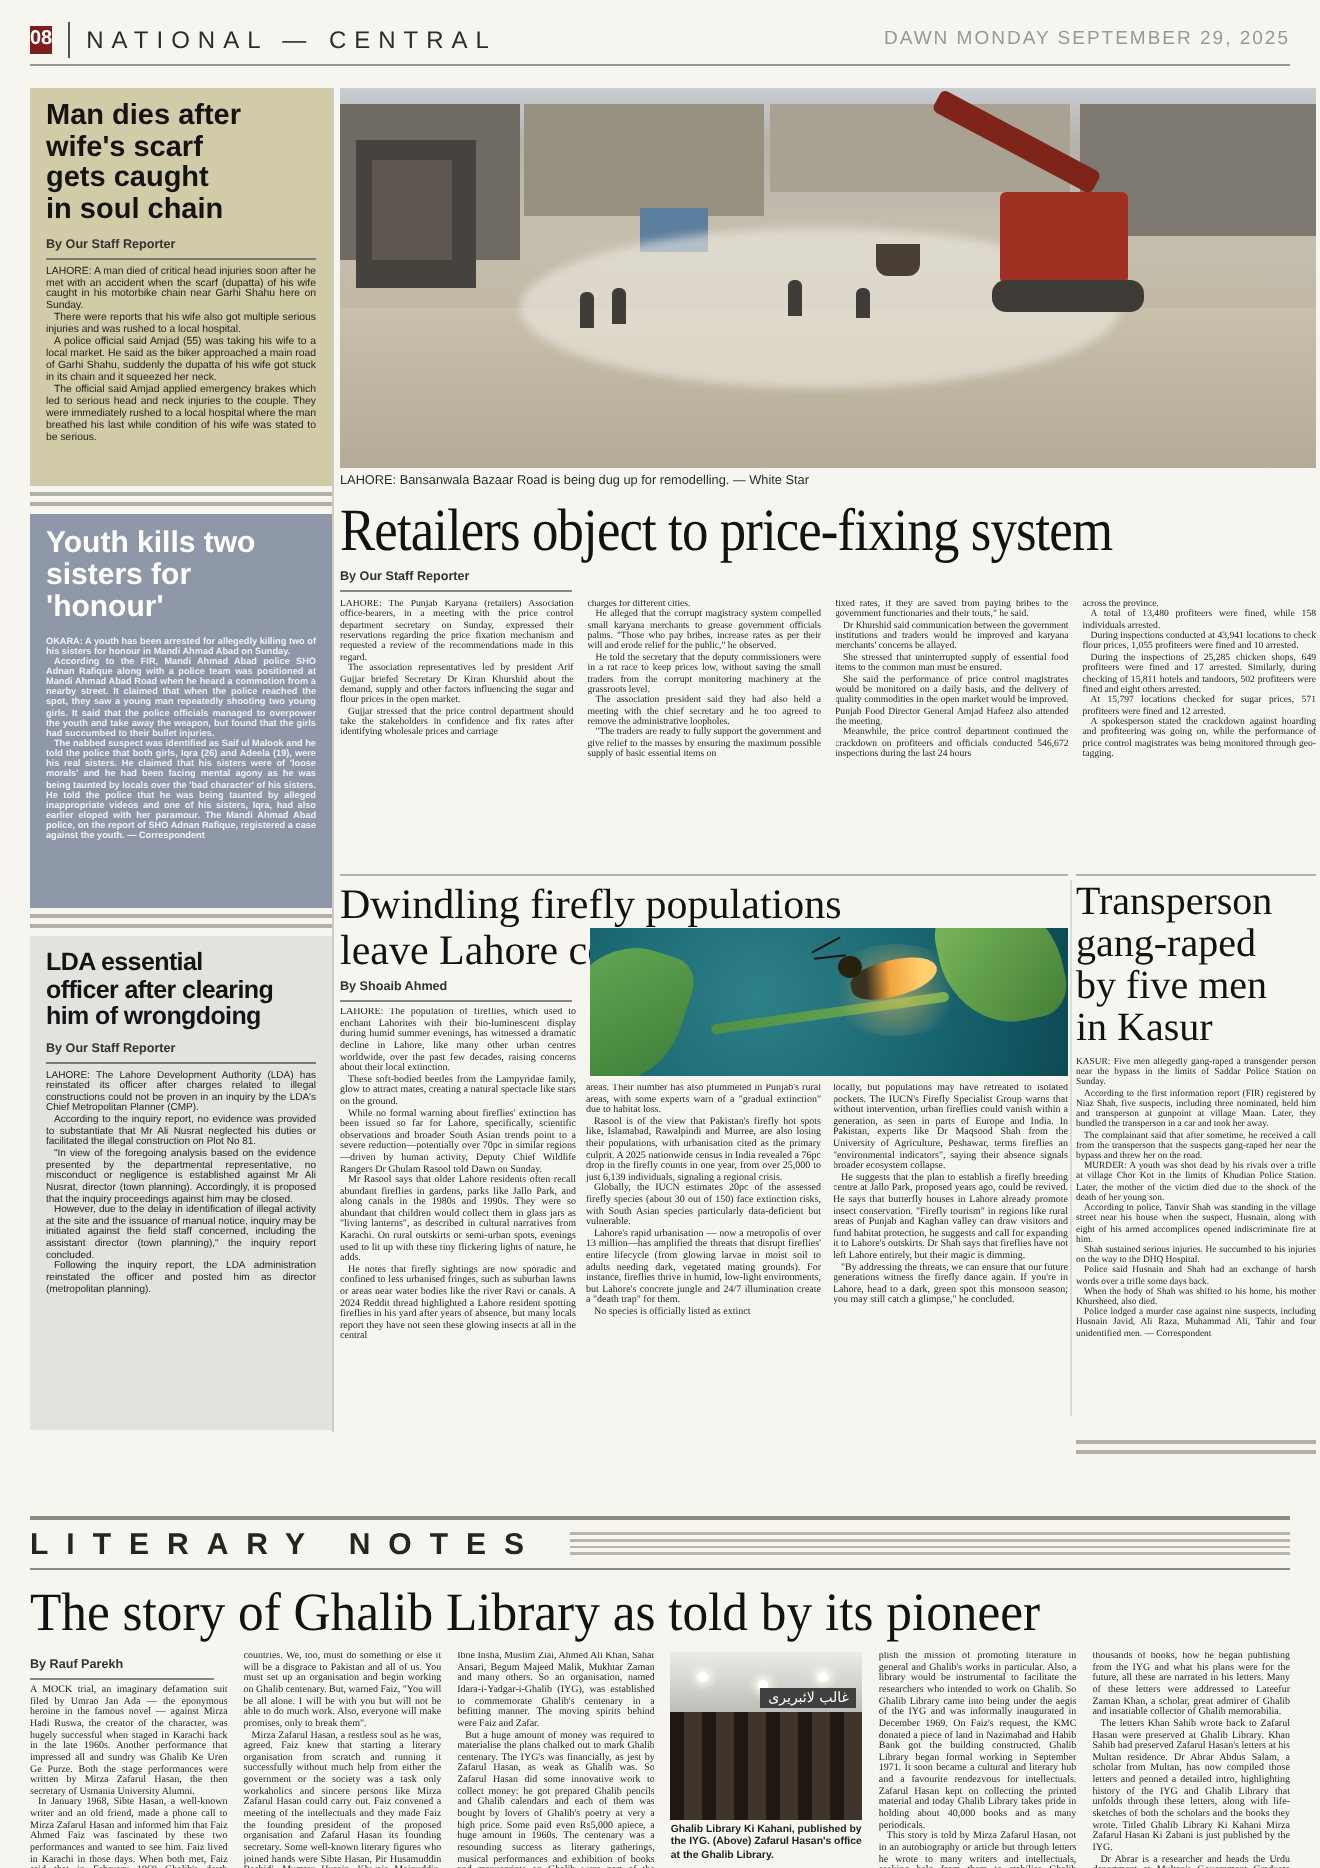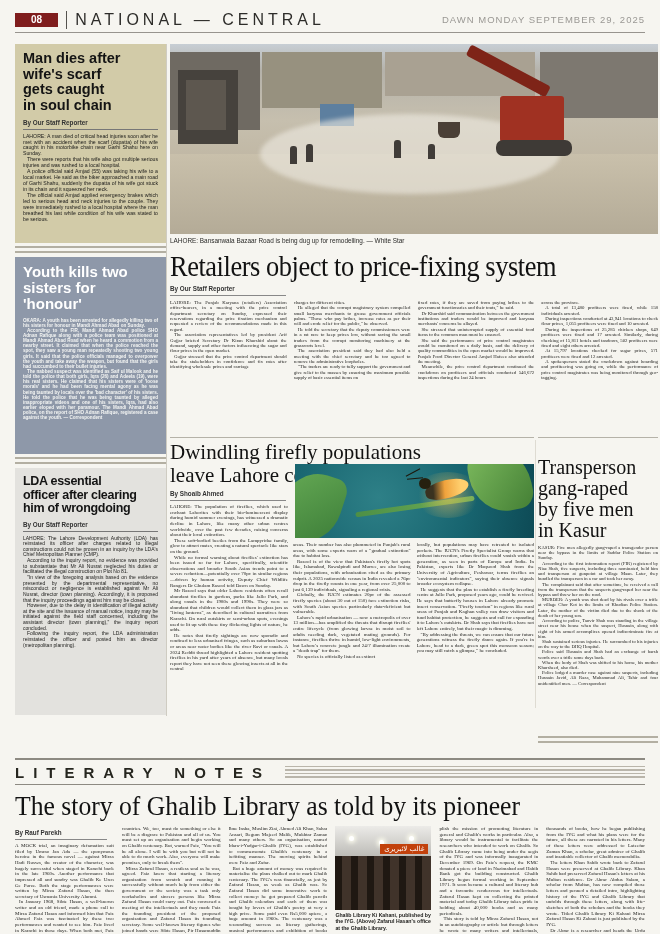--- a/index.html
+++ b/index.html
@@ -3,23 +3,23 @@
 <meta charset="utf-8">
 <style>
   html,body{margin:0;padding:0;background:#e9e8e3;}
   .page{position:relative;width:660px;height:934px;background:#f6f5f0;overflow:hidden;
         font-family:"Liberation Serif",serif;color:#1a1a1a;}
   
   .masthead{position:absolute;left:15px;top:7px;width:630px;height:25px;
             display:flex;align-items:center;border-bottom:1.5px solid #97948e;
             font-family:"Liberation Sans",sans-serif;}
   .pagenum{background:#7f1d1d;color:#fff;font-size:10px;font-weight:bold;
-           padding:2px 16px;line-height:1;}
+           padding:2px 0;line-height:1;}
   .mast-vrule{width:1px;height:18px;background:#55534e;margin:0 8px;}
-  .section-title{font-size:16px;letter-spacing:4px;color:#2d2c29;font-weight:400;}
+  .section-title{font-size:12px;letter-spacing:4px;color:#2d2c29;font-weight:400;}
   .mast-date{margin-left:auto;font-size:9.5px;color:#9a9894;letter-spacing:1px;text-align:center;}
   
   .leftcol{position:absolute;left:15px;top:44px;width:151px;}
   .box{box-sizing:border-box;padding:7px 8px;overflow:hidden;font-family:"Liberation Sans",sans-serif;}
   .box h2{margin:0 0 5px;white-space:pre-line;font-weight:bold;line-height:1.08;}
   .box .byline{font-size:6.3px;font-weight:bold;color:#333;border-bottom:0.7px solid #777;
                padding-bottom:3px;margin-bottom:4px;}
   .box p{margin:0;text-align:justify;text-indent:4px;}
   .box p:first-child{text-indent:0;}
   .box-tan{background:#d2cba8;height:199px;}
@@ -85,21 +85,21 @@
   .ff-stem{left:60px;top:40px;width:120px;height:5px;border-radius:3px;position:absolute;
            background:linear-gradient(90deg,#4d8f46,#6fae57);transform:rotate(-8deg);}
   .ff-glow{position:absolute;left:118px;top:8px;width:70px;height:46px;border-radius:50%;
            background:radial-gradient(circle,rgba(255,200,90,0.55),rgba(255,200,90,0) 70%);}
   .ff-bod{position:absolute;left:130px;top:16px;width:44px;height:18px;border-radius:50% 60% 60% 50%;
           background:linear-gradient(100deg,#3a3220 20%,#f0a23c 45%,#ffcf6e 80%);transform:rotate(-14deg);}
   .ff-head{position:absolute;left:124px;top:14px;width:12px;height:11px;border-radius:50%;background:#26200f;}
   .ff-ant{position:absolute;width:16px;height:1px;background:#1d180c;}
   .fa1{left:110px;top:8px;transform:rotate(-28deg);} .fa2{left:112px;top:14px;transform:rotate(-6deg);}
   
-  .trans{position:absolute;left:538px;top:437px;width:120px;border-top:1px solid #b5b2a8;padding-top:19px;}
+  .trans{position:absolute;left:538px;top:437px;width:120px;border-top:1px solid #b5b2a8;padding-top:3px;}
   .trans h2{margin:0 0 4px;font-size:20px;line-height:1.05;font-weight:500;color:#121212;white-space:pre-line;}
   .trans .tbody{height:186px;overflow:hidden;}
   .trans .tbody p{font-size:4.7px;line-height:1.11;}
   .trans .stripes{margin-top:5px;}
   
   .literary{position:absolute;left:15px;top:717px;width:630px;}
   .lit-band{height:24px;display:flex;align-items:center;border-top:2px solid #8d8a82;border-bottom:1px solid #8d8a82;margin-top:41px;}
   .lit-kicker{font-family:"Liberation Sans",sans-serif;font-size:15px;letter-spacing:9px;font-weight:600;color:#26261f;}
   .lit-stripes{flex:1;height:12px;margin-left:14px;
                background:repeating-linear-gradient(180deg,#b9b5aa 0 1.4px,rgba(0,0,0,0) 1.4px 3.4px);}
@@ -112,21 +112,21 @@
   .lit-photo-col{flex:0 0 96px !important;}
   .libphoto{position:relative;width:96px;height:84px;overflow:hidden;background:#2c241d;}
   .lib-ceiling{position:absolute;left:0;top:0;width:100%;height:30px;
                background:linear-gradient(180deg,#ecebe8,#bdbcb7);}
   .lib-light{position:absolute;top:10px;width:5px;height:5px;border-radius:50%;background:#fff;
              box-shadow:0 0 4px 2px rgba(255,255,240,0.9);}
   .ll1{left:14px;} .ll2{left:44px;top:14px;} .ll3{left:74px;}
   .lib-shelves{position:absolute;left:0;top:30px;width:100%;height:54px;
                background:repeating-linear-gradient(90deg,#1f1812 0 7px,#40332a 7px 16px),
                linear-gradient(180deg,#352a22,#1c1510);}
-  .lib-sign{position:absolute;right:3px;top:18px;background:#c2410c;color:#fff;
+  .lib-sign{position:absolute;right:3px;top:18px;background:#404040;color:#fff;
             font-size:7px;padding:1px 4px;font-family:"DejaVu Sans",sans-serif;}
   .libcap{font-size:5.2px;font-weight:bold;font-family:"Liberation Sans",sans-serif;
           color:#22221f;margin-top:2px;line-height:1.2;}
 </style>
 </head>
 <body>
 
 <div class="page">
 
   <div class="masthead">

